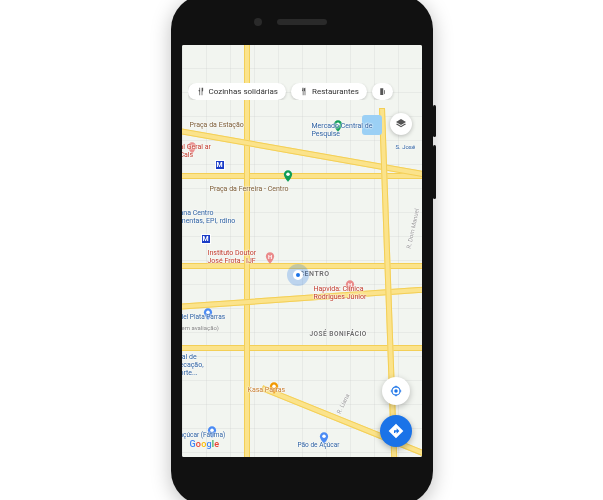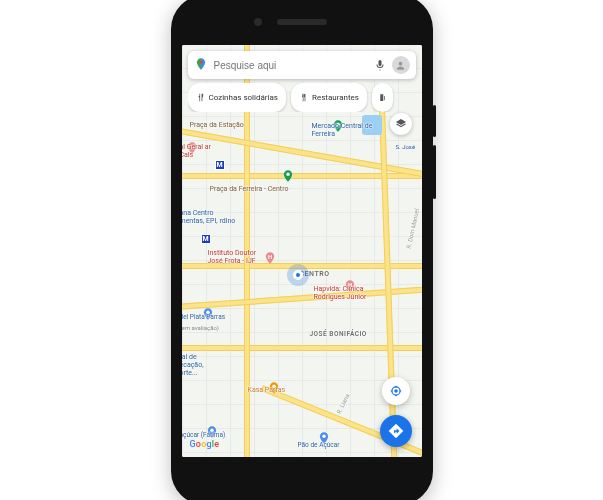--- a/index.html
+++ b/index.html
@@ -90,21 +90,21 @@
     top: 38px; left: 6px; right: 6px;
     display: flex;
     gap: 5px;
     overflow: hidden;
   }
   .chip {
     background: #fff;
     border-radius: 12px;
     box-shadow: 0 1px 3px rgba(0,0,0,.2);
     font-size: 8px;
-    padding: 10px 8px;
+    padding: 4px 8px;
     display: flex;
     align-items: center;
     gap: 4px;
     white-space: nowrap;
     color: #333;
   }
   .chip svg { width: 9px; height: 9px; }
   .pin {
     position: absolute;
     width: 14px; height: 14px;
@@ -229,21 +229,21 @@
       <div class="poi-label poi-grey" style="top:285px; left:128px; font-size:6.5px">JOSÉ BONIFÁCIO</div>
 
       <div class="poi-label" style="top:76px; left:8px">Praça da Estação</div>
 
       <div class="pin" style="top:88px; left:156px">
         <svg viewBox="0 0 24 24">
             <path fill="#0f9d58" d="M12 2C8 2 5 5 5 9c0 5 7 13 7 13s7-8 7-13c0-4-3-7-7-7z"></path>
             <circle cx="12" cy="9" r="3" fill="#fff"></circle>
           </svg>
       </div>
-      <div class="poi-label poi-blue" style="top:77px; left:130px; width:70px; white-space:normal; text-align:left">Mercado Central de Ferreira</div>
+      <div class="poi-label poi-blue" style="top:77px; left:130px; width:70px; white-space:normal; text-align:left">Mercado Central de Pesquise</div>
       <div class="poi-label poi-blue" style="top:98px; left:214px; font-size:6px">S. José</div>
 
       <div class="pin" style="top:110px; left:10px">
         <svg viewBox="0 0 24 24">
             <path fill="#ea8a8a" d="M12 2C8 2 5 5 5 9c0 5 7 13 7 13s7-8 7-13c0-4-3-7-7-7z"></path>
             <text x="12" y="13" font-size="10" fill="#fff" text-anchor="middle" font-weight="700">H</text>
           </svg>
       </div>
       <div class="poi-label poi-red" style="top:98px; left:-2px; width:40px; white-space:normal">al Geral ar Cals</div>
 
@@ -310,42 +310,20 @@
             <path fill="#4B8BF4" d="M12 2C8 2 5 5 5 9c0 5 7 13 7 13s7-8 7-13c0-4-3-7-7-7z"></path>
             <circle cx="12" cy="9" r="3" fill="#fff"></circle>
           </svg>
       </div>
       <div class="poi-label poi-blue" style="top:396px; left:116px; font-size:6.5px">Pão de Açúcar</div>
 
       <div class="poi-label" style="top:180px; left:210px; transform:rotate(-78deg); font-size:6px; color:#999">R. Dom Manuel</div>
       <div class="poi-label" style="top:355px; left:150px; transform:rotate(-64deg); font-size:6px; color:#999">R. Liana</div>
     </div>
 
-    <div class="search">
-      <span>
-        <svg width="14" height="14" viewBox="0 0 24 24">
-            <path fill="#34A853" d="M12 2C8 2 5 5 5 9c0 5 7 13 7 13V2z"></path>
-            <path fill="#4285F4" d="M12 2v20s7-8 7-13c0-4-3-7-7-7z"></path>
-            <circle cx="12" cy="9" r="2.5" fill="#EA4335"></circle>
-          </svg>
-      </span>
-      <input placeholder="Pesquise aqui" style="">
-      <span>
-        <svg width="12" height="12" viewBox="0 0 24 24">
-            <path fill="#555" d="M12 14a3 3 0 003-3V5a3 3 0 10-6 0v6a3 3 0 003 3z"></path>
-            <path fill="#555" d="M19 11a7 7 0 01-14 0h2a5 5 0 0010 0h2zM11 21h2v2h-2z"></path>
-          </svg>
-      </span>
-      <span class="avatar">
-        <svg width="11" height="11" viewBox="0 0 24 24">
-            <circle cx="12" cy="8" r="4" fill="#999"></circle>
-            <path fill="#999" d="M4 20c0-4 4-6 8-6s8 2 8 6v1H4z"></path>
-          </svg>
-      </span>
-    </div>
 
     <div class="chips">
       <div class="chip">
         <svg viewBox="0 0 24 24">
             <path fill="#555" d="M7 2v8a2 2 0 002 2v10h2V2h-1v6H9V2H8v6H7V2zM15 2v20h2V12c1 0 2-1 2-3V2h-4z"></path>
           </svg>
         <span>Cozinhas solidárias</span>
       </div>
       <div class="chip">
         <svg viewBox="0 0 24 24">

